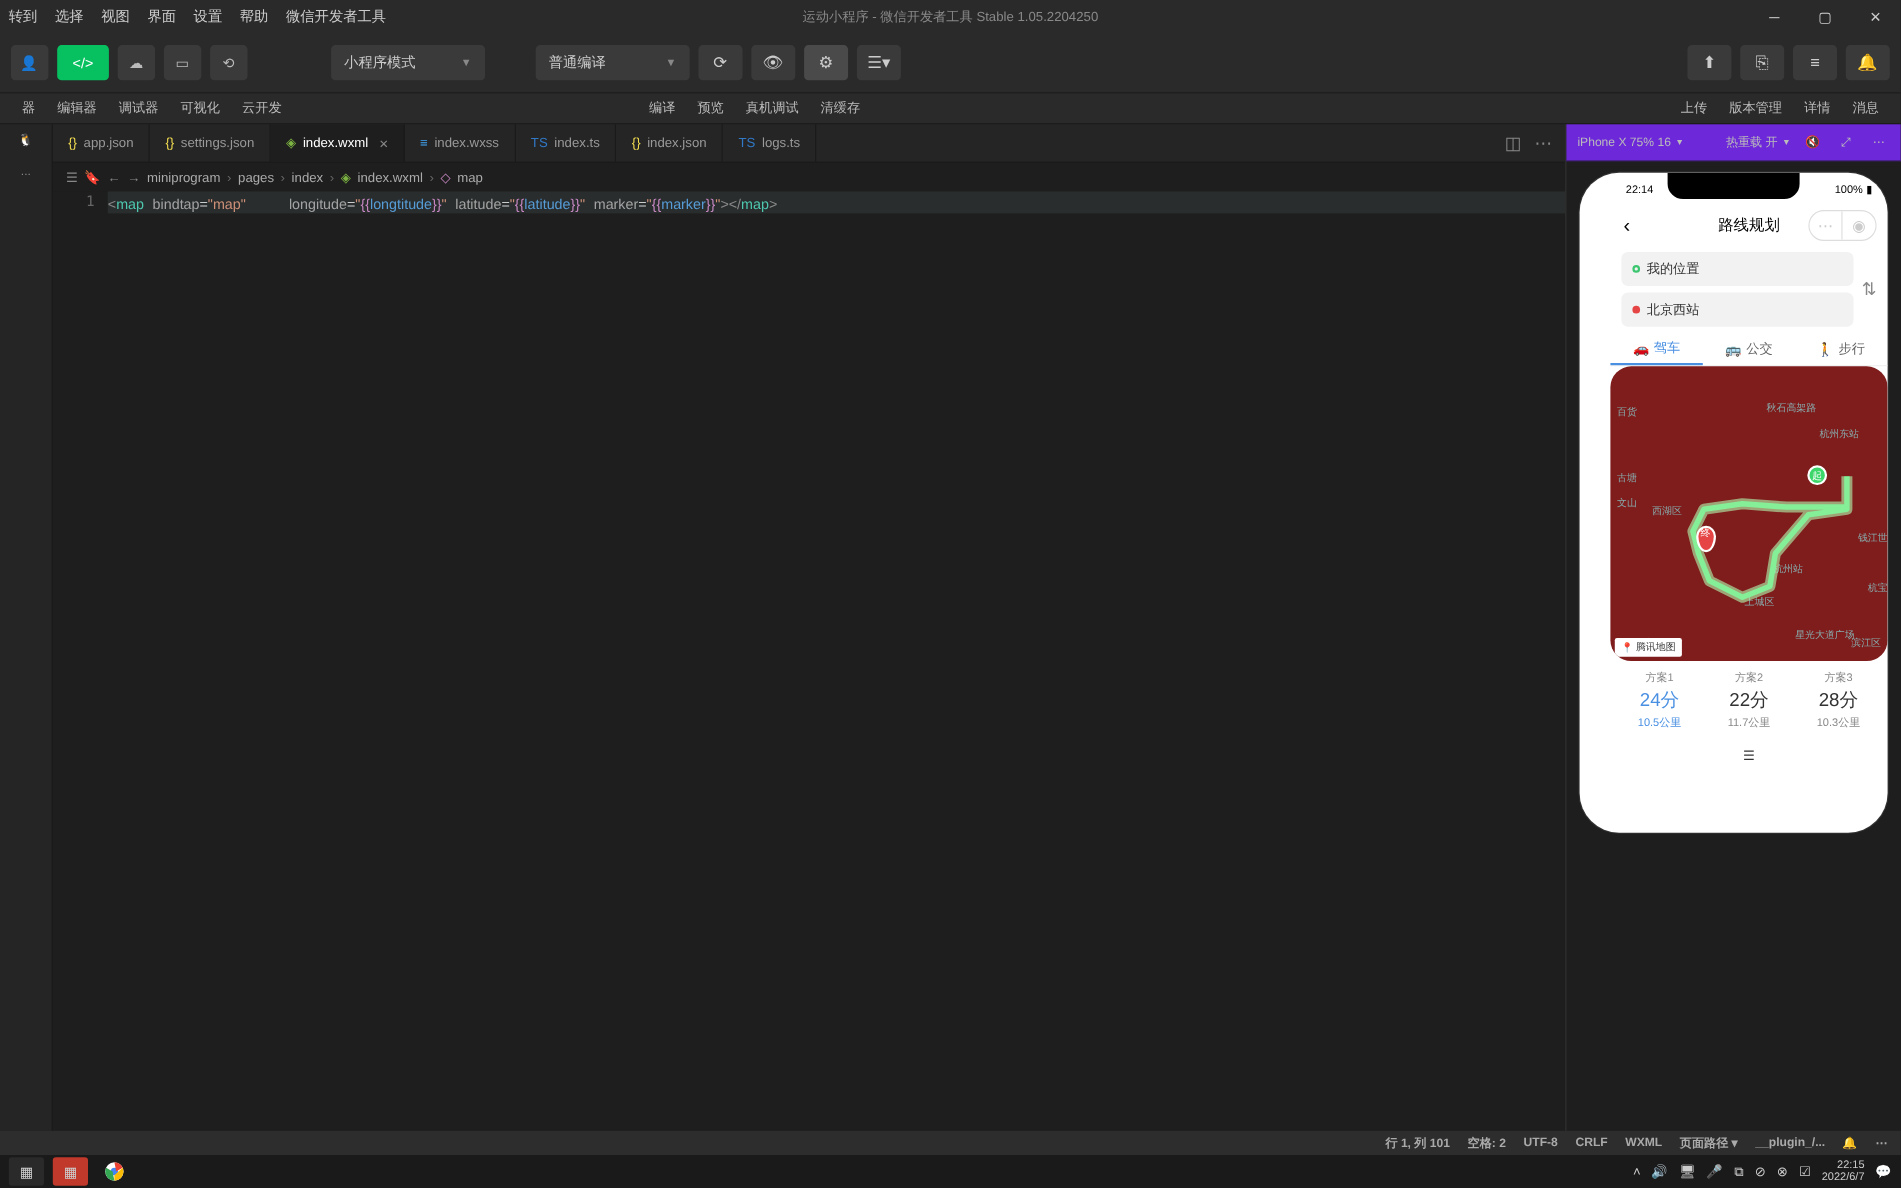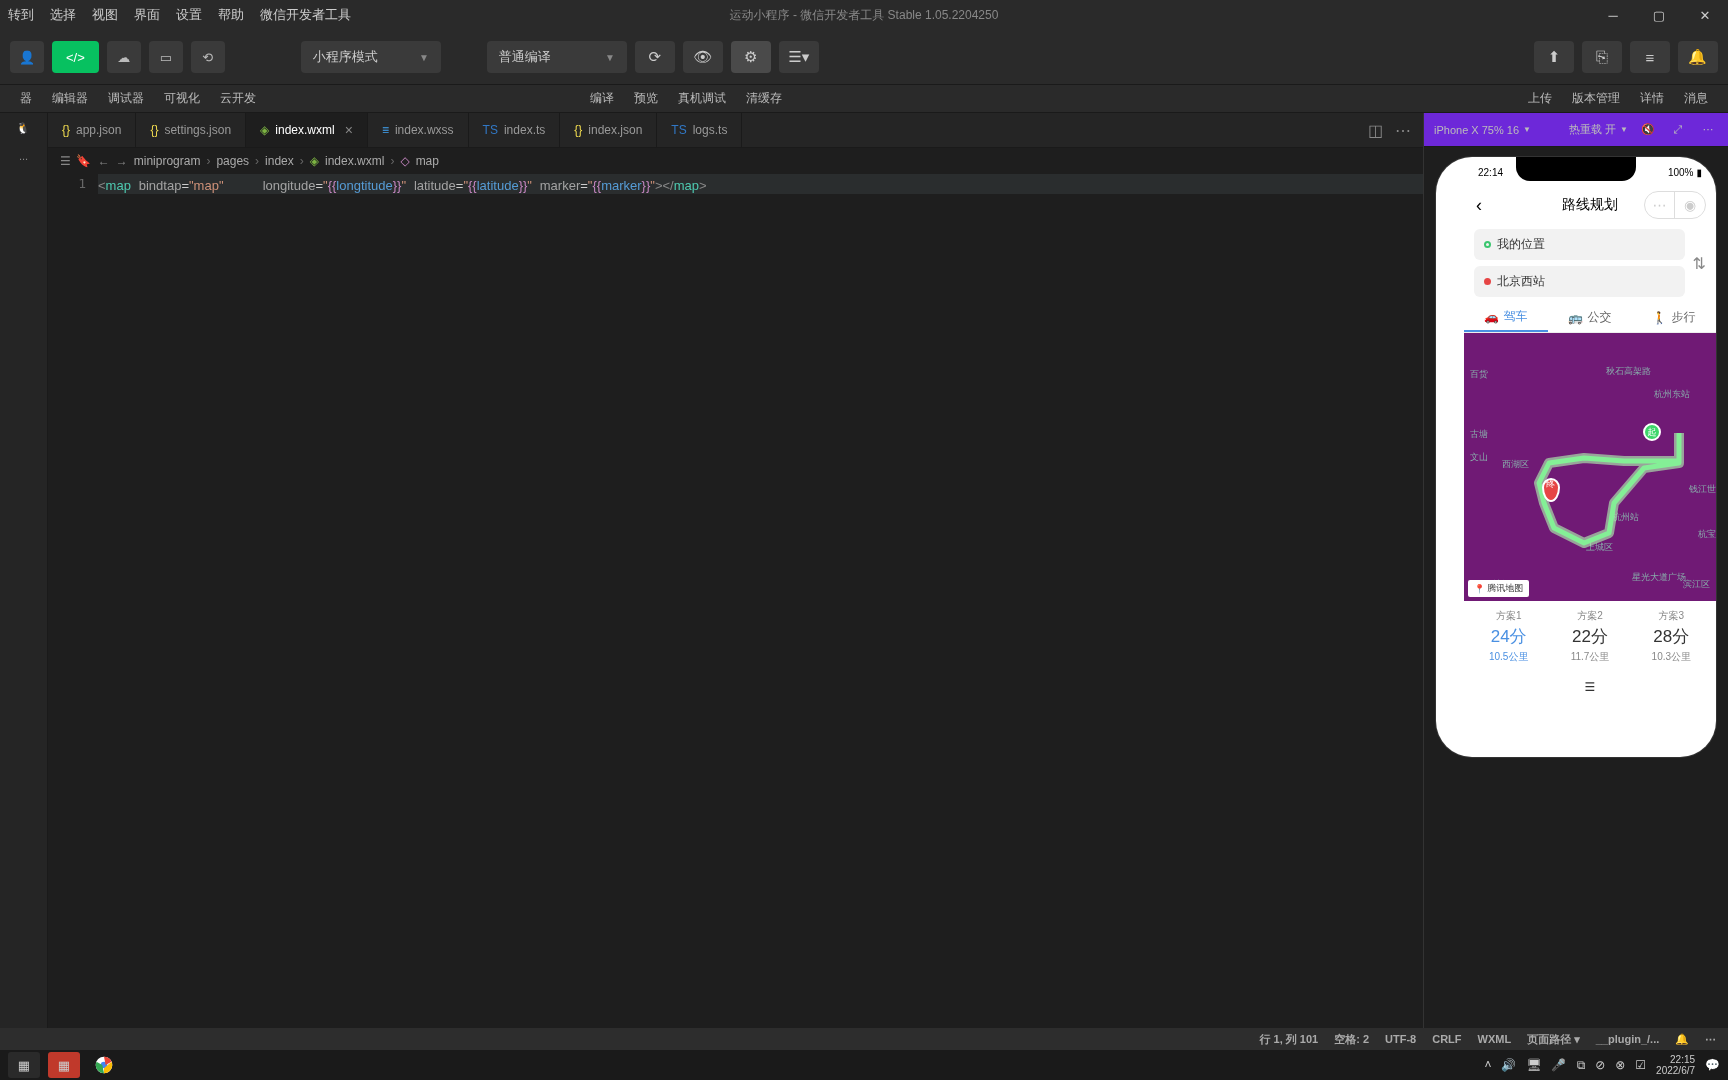--- a/index.html
+++ b/index.html
@@ -81,21 +81,21 @@
 .route-inputs .inputs-col { flex: 1; display: flex; flex-direction: column; gap: 6px; }
 .route-input { background: #f2f2f2; border-radius: 6px; padding: 7px 10px; font-size: 12px; color: #333; display: flex; align-items: center; gap: 6px; }
 .dot-green { width: 7px; height: 7px; border: 2px solid #3bc66f; border-radius: 50%; }
 .dot-red { width: 7px; height: 7px; border: 2px solid #e64545; border-radius: 50%; background: #e64545; }
 .swap { color: #888; font-size: 16px; }
 
 .transport-tabs { display: flex; height: 30px; border-bottom: 1px solid #eee; font-size: 12px; }
 .transport-tabs .tt { flex: 1; display: flex; align-items: center; justify-content: center; gap: 4px; color: #666; }
 .transport-tabs .tt.active { color: #4a90e2; border-bottom: 2px solid #4a90e2; }
 
-.map-area { height: 268px; background: #701a75; position: relative; overflow: hidden; }
+.map-area { height: 268px; background: #7f1d1d; position: relative; overflow: hidden; border-radius: 19px; }
 .map-label { position: absolute; font-size: 9px; color: #8aa; }
 .marker-start { position: absolute; width: 18px; height: 18px; background: #3dd66a; border-radius: 50%; border: 2px solid #fff; display: flex; align-items: center; justify-content: center; font-size: 9px; color: #fff; }
 .marker-end { position: absolute; width: 18px; height: 24px; background: #e64545; border-radius: 50% 50% 50% 50% / 40% 40% 60% 60%; border: 2px solid #fff; }
 .map-logo { position: absolute; bottom: 4px; left: 4px; background: #fff; padding: 2px 6px; font-size: 9px; color: #333; border-radius: 2px; display: flex; align-items: center; gap: 2px; }
 
 .route-options { display: flex; padding: 8px 4px; }
 .route-opt { flex: 1; text-align: center; }
 .route-opt .ro-label { font-size: 10px; color: #888; }
 .route-opt .ro-time { font-size: 17px; color: #333; margin: 2px 0; }
 .route-opt.active .ro-time, .route-opt.active .ro-dist { color: #4a90e2; }

